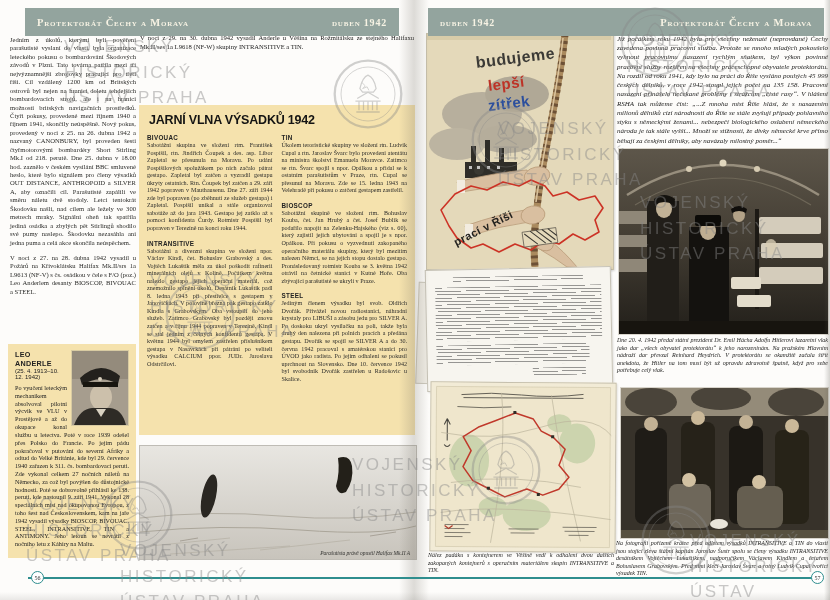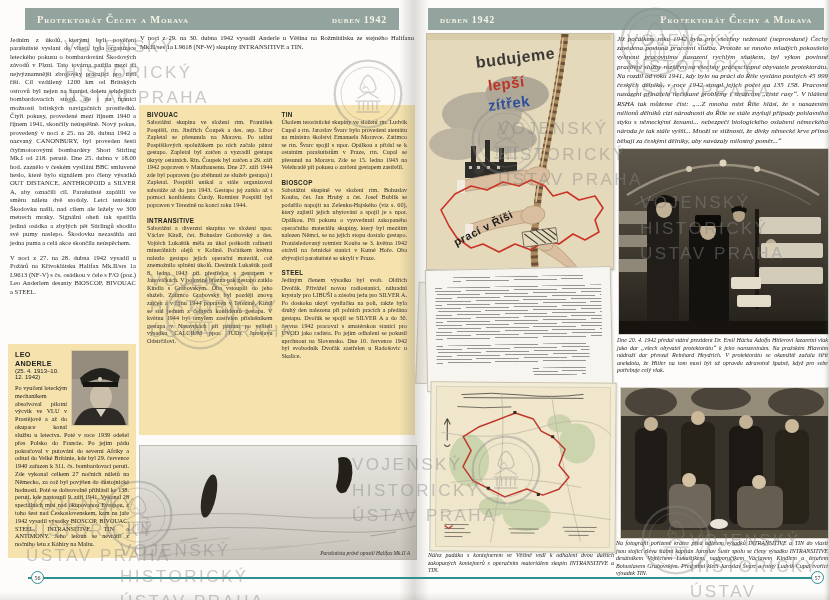--- a/index.html
+++ b/index.html
@@ -1,19 +1,19 @@
 <!DOCTYPE html>
 <html><head>
 <meta charset="utf-8">
 <style>
   html,body{margin:0;padding:0;background:#ffffff;}
   #spread{position:relative;width:830px;height:600px;background:#fdfcfa;overflow:hidden;
           font-family:"Liberation Serif", serif;color:#222;}
   
-  .hbar{position:absolute;top:8px;height:22px;background:#93a49e;display:flex;align-items:center;
+  .hbar{position:absolute;top:8px;height:28px;background:#93a49e;display:flex;align-items:center;
         justify-content:space-between;padding:0 12px;box-sizing:border-box;z-index:4;}
   .hbar .t{font-variant:small-caps;font-size:10.5px;letter-spacing:.8px;color:#f7f3e4;font-weight:bold;}
   .hbar .d{font-variant:small-caps;font-size:10px;letter-spacing:.8px;color:#f7f3e4;font-weight:bold;}
   
   .bodytext{position:absolute;font-size:6.6px;line-height:1.28;text-align:justify;color:#2b2b29;}
   .bodytext p{margin:0 0 7px 0;}
   .beige{background:#f5e2ad;}
   #anderle-box{position:absolute;left:8px;top:344px;width:128px;height:214px;padding:6px 7px;box-sizing:border-box;overflow:hidden;}
   #anderle-box .nm{font-family:"Liberation Sans",sans-serif;font-weight:bold;font-size:7.2px;letter-spacing:.3px;}
   #anderle-box .dt{font-family:"Liberation Sans",sans-serif;font-size:6px;margin-bottom:4px;}
@@ -113,20 +113,21 @@
       <path d="M24,58 L29,66 L34,58 Z" fill="#d9d2c2"></path>
     </svg>
     <div class="nm">LEO ANDERLE</div>
     <div class="dt">(25. 4. 1913–10. 12. 1942)</div>
     <div class="bio">Po vyučení leteckým mechanikem absolvoval pilotní výcvik ve VLU v Prostějově a až do okupace konal službu u letectva. Poté v roce 1939 odešel přes Polsko do Francie. Po jejím pádu pokračoval v putování do severní Afriky a odtud do Velké Británie, kde byl 29. července 1940 zařazen k 311. čs. bombardovací peruti. Zde vykonal celkem 27 nočních náletů na Německo, za což byl povýšen do důstojnické hodnosti. Poté se dobrovolně přihlásil ke 138. peruti, kde nastoupil 9. září 1941. Vykonal 28 speciálních misí nad okupovanou Evropou, z toho šest nad Československem, kam na jaře 1942 vysadil výsadky BIOSCOP, BIVOUAC, STEEL, INTRANSITIVE, TIN a ANTIMONY. Jeho letoun se nevrátil z nočního letu z Káhiry na Maltu.</div>
   </div>
 
   <div id="intro-line">V noci z 29. na 30. dubna 1942 vysadil Anderle u Věšína na Rožmitálsku ze stejného Halifaxu Mk.II/ses 1a L9618 (NF-W) skupiny INTRANSITIVE a TIN.</div>
 
   <div id="vys-box" class="beige">
+    <h2>JARNÍ VLNA VÝSADKŮ 1942</h2>
     <div class="vys-cols">
       <div class="vys-col">
         <div class="sec">
           <div class="sh">BIVOUAC</div>
           <div class="st">Sabotážní skupina ve složení rtm. František Pospíšil, rtn. Jindřich Čoupek a des. asp. Libor Zapletal se přesunula na Moravu. Po udání Pospíšilových spolužákem po nich začalo pátrat gestapo. Zapletal byl zatčen a vyzradil gestapu úkryty ostatních. Rtn. Čoupek byl zatčen a 29. září 1942 popraven v Mauthausenu. Dne 27. září 1944 zde byl popraven (po zběhnutí ze služeb gestapa) i Zapletal. Pospíšil unikal a stále organizoval sabotáže až do jara 1943. Gestapo jej zatklo až s pomocí konfidenta Čurdy. Rotmistr Pospíšil byl popraven v Terezíně na konci roku 1944.</div>
         </div>
         <div class="sec">
           <div class="sh">INTRANSITIVE</div>
           <div class="st">Sabotážní a diverzní skupina ve složení npor. Václav Kindl, čet. Bohuslav Grabovský a des. Vojtěch Lukaštík měla za úkol poškodit rafinerii minerálních olejů v Kolíně. Počátkem května nalezlo gestapo jejich operační materiál, což znemožnilo splnění úkolů. Desátník Lukaštík padl 8. ledna 1943 při přestřelce s gestapem v Janovičkách. V polovině března pak gestapo zatklo Kindla s Grabovským. Oba vstoupili do jeho služeb. Zatímco Grabovský byl později znovu zatčen a v říjnu 1944 popraven v Terezíně, Kindl se stal jedním z čelných konfidentů gestapa. V květnu 1944 byl omylem zastřelen příslušníkem gestapa v Nasavrkách při pátrání po veliteli výsadku CALCIUM ppor. JUDr. Jaroslavu Odstrčilovi.</div>
         </div>

